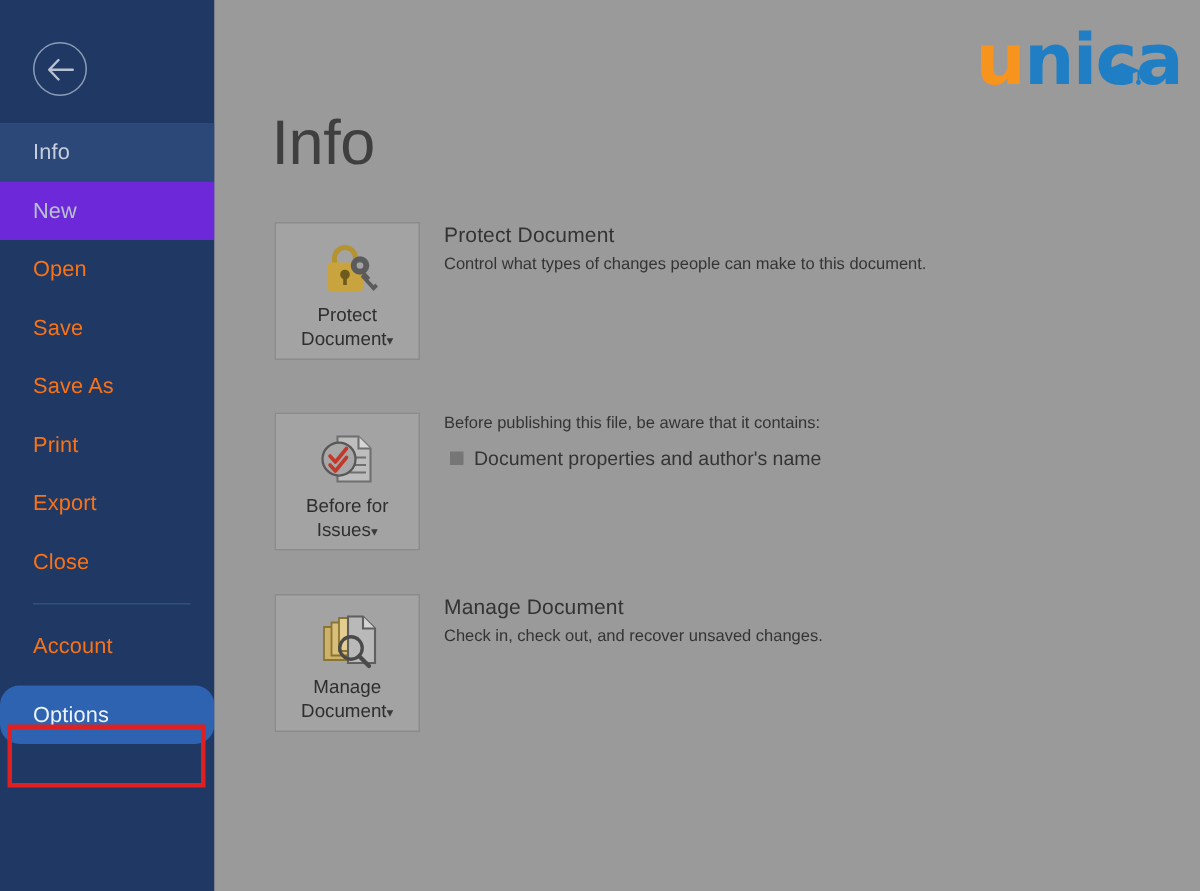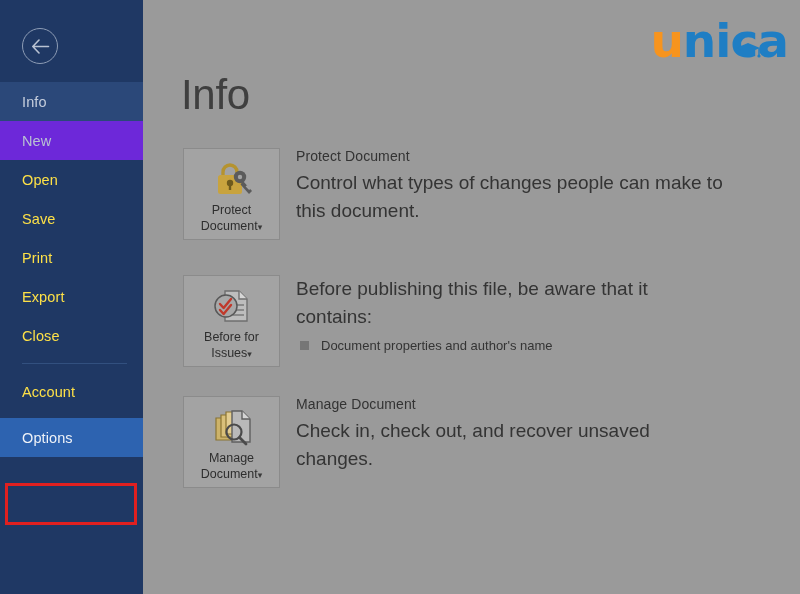--- a/index.html
+++ b/index.html
@@ -22,27 +22,27 @@
     border:1.6px solid #8d9cb5;
     display:flex; align-items:center; justify-content:center;
     cursor:pointer;
   }
   #back-btn svg { display:block; }
 
   .nav-list { position:absolute; left:0; top:82px; width:143px; }
   .nav-item {
     height:39px; display:flex; align-items:center;
     padding-left:22px;
-    color:#fde047; font-size:14.5px; letter-spacing:.1px;
+    color:#f97316; font-size:14.5px; letter-spacing:.1px;
     cursor:pointer; position:relative;
   }
   .nav-item.selected { background:#2b4879; color:#c6cedd; }
   .nav-item.hovered  { background:#6d28d9; color:#b9c2d2; }
   .nav-item.options-item {
-    background:#2d63b0; color:#eef2f8;
+    background:#2d63b0; color:#eef2f8;border-radius:13px;
   }
   .nav-divider {
     height:1px; background:#32507f;
     margin:8px 16px 8px 22px;
   }
   .nav-gap { height:7px; }
 
   
   #options-annotation {
     position:absolute; left:5px; top:483px;
@@ -79,23 +79,23 @@
     font-size:12.5px; color:#2e2e2e; text-align:center;
     line-height:1.25; padding:0 2px;
   }
   .tile .tile-label .caret { font-size:9px; color:#3a3a3a; }
 
   .sect-body { position:absolute; left:113px; top:0; width:430px; }
   .sect-title {
     font-size:14px; font-weight:300; color:#333333;
     line-height:1.15; margin-bottom:5px; letter-spacing:.1px;
   }
-  .sect-desc { font-size:19px; color:#343434; line-height:1.45; }
+  .sect-desc { font-size:11px; color:#343434; line-height:1.45; }
   .sect-row {
-    display:flex; align-items:center; gap:9px;
+    display:flex; align-items:center; gap:4px;
     margin-top:7px; font-size:13px; color:#343434;
   }
   .sect-row .row-icon { width:16px; height:16px; display:flex; align-items:center; justify-content:center; flex:0 0 16px; }
   .bullet-sq { width:9px; height:9px; background:#767676; display:block; }
 
   
   #logo {
     position:absolute; right:12px; top:12px;
     display:flex; align-items:flex-end;
     height:52px;
@@ -127,20 +127,23 @@
       <span>Info</span>
     </div>
     <div class="nav-item hovered">
       <span>New</span>
     </div>
     <div class="nav-item">
       <span>Open</span>
     </div>
     <div class="nav-item">
       <span>Save</span>
+    </div>
+    <div class="nav-item">
+      <span>Save As</span>
     </div>
     <div class="nav-item">
       <span>Print</span>
     </div>
     <div class="nav-item">
       <span>Export</span>
     </div>
     <div class="nav-item">
       <span>Close</span>
     </div>

